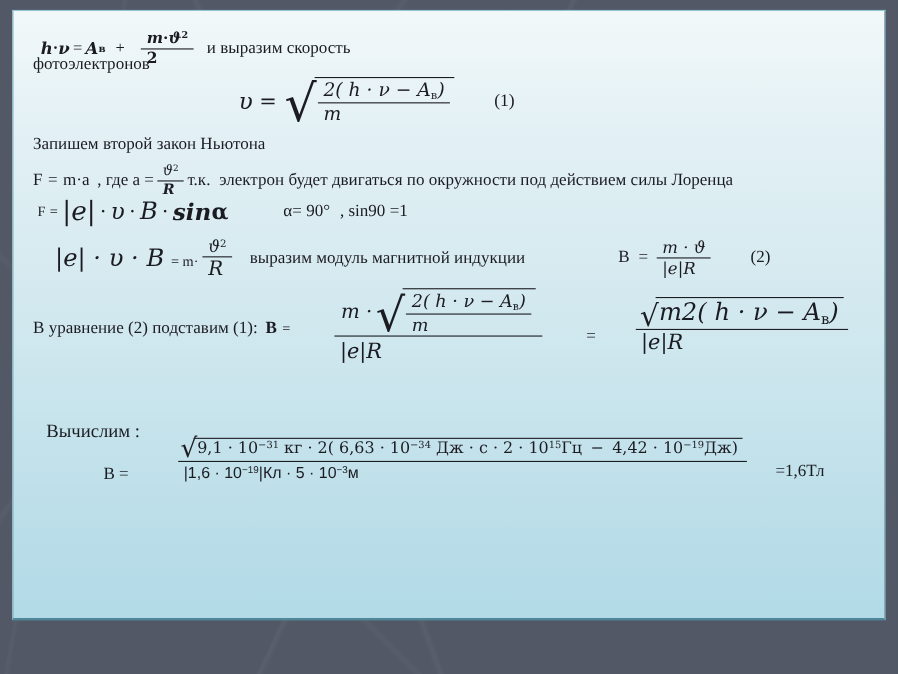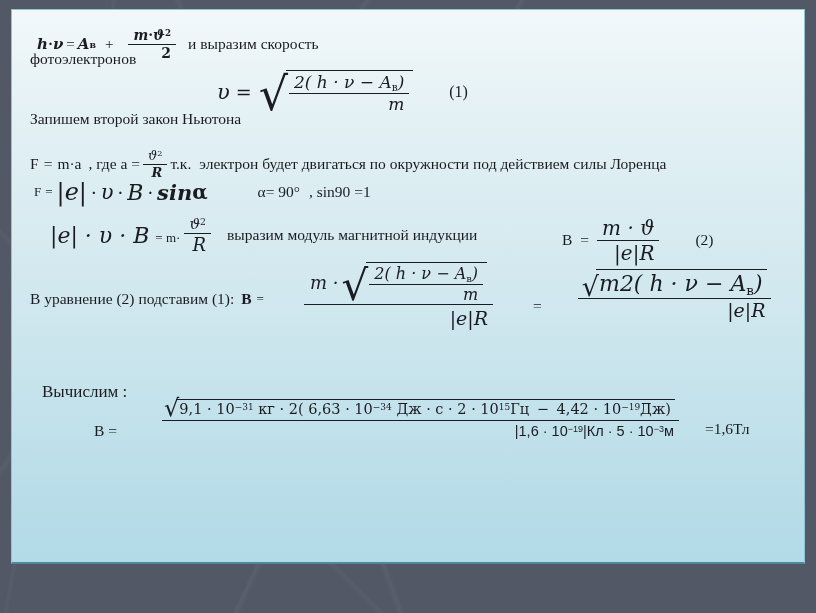--- a/index.html
+++ b/index.html
@@ -38,21 +38,21 @@
 
   .abs { position: absolute; white-space: nowrap; }
 
   .t-body { font-size: 15.5px; line-height: 1.22; }
   .t-small { font-size: 13px; }
   .math { font-family: "DejaVu Serif", serif; font-style: italic; }
   .mathup { font-family: "DejaVu Serif", serif; font-style: normal; }
   .b { font-weight: bold; }
 
   
-  .frac { display: inline-block; vertical-align: middle; text-align: right; }
+  .frac { display: inline-block; vertical-align: middle; text-align: left; }
   .frac .num { display: block; padding: 0 5px; }
   .frac .den { display: block; padding: 0 5px; border-top: 1.6px solid #1b1b22; }
 
   
   .rad { display: inline-flex; align-items: stretch; vertical-align: middle; }
   .rad .sign {
     display: flex; align-items: flex-end; justify-content: center;
     font-family: "DejaVu Serif", serif; font-style: normal;
     line-height: 0.82;
   }
@@ -100,21 +100,21 @@
           <span class="num math">
             <span>2( h · ν − A</span><sub class="mathup">в</sub><span>)</span>
           </span>
           <span class="den math">m</span>
         </span>
       </span>
     </span>
     <span class="mathup" style="font-size:16px;margin-left:36px;font-style:normal;font-family:'Liberation Serif',serif;">(1)</span>
   </div>
 
-  <div class="abs t-body" style="left:18px; top:100px;">Запишем второй закон Ньютона</div>
+  <div class="abs t-body" style="left:18px; top:112px;">Запишем второй закон Ньютона</div>
 
   <div class="abs t-body" style="left:18px; top:138px; display:flex; align-items:center;">
     <span>F</span>
     <span style="margin:0 5px;">=</span>
     <span>m·a</span>
     <span style="margin-left:7px;">, где a =</span>
     <span class="frac" style="font-size:13px;margin:0 3px;">
       <span class="num math">
         <span>ϑ</span><sup class="mathup">2</sup>
       </span>
@@ -147,21 +147,21 @@
         <span>ϑ</span><sup class="mathup">2</sup>
       </span>
       <span class="den math" style="font-size:18px;">R</span>
     </span>
     <span class="t-body" style="margin-left:16px;">выразим модуль магнитной индукции</span>
   </div>
 
   <div class="abs" style="left:550px; top:206px; display:flex; align-items:center;">
     <span class="t-body">B</span>
     <span class="t-body" style="margin:0 8px;">=</span>
-    <span class="frac math" style="font-size:20px;">
+    <span class="frac math" style="font-size:15px;">
       <span class="num">m · ϑ</span>
       <span class="den">|e|R</span>
     </span>
     <span class="t-body" style="margin-left:36px;font-family:'Liberation Serif',serif;">(2)</span>
   </div>
 
   <div class="abs" style="left:18px; top:280px; display:flex; align-items:center;">
     <span class="t-body">В уравнение (2)  подставим  (1):</span>
     <span class="t-body b" style="margin-left:7px;">В</span>
     <span class="t-small" style="margin:0 5px;">=</span>

